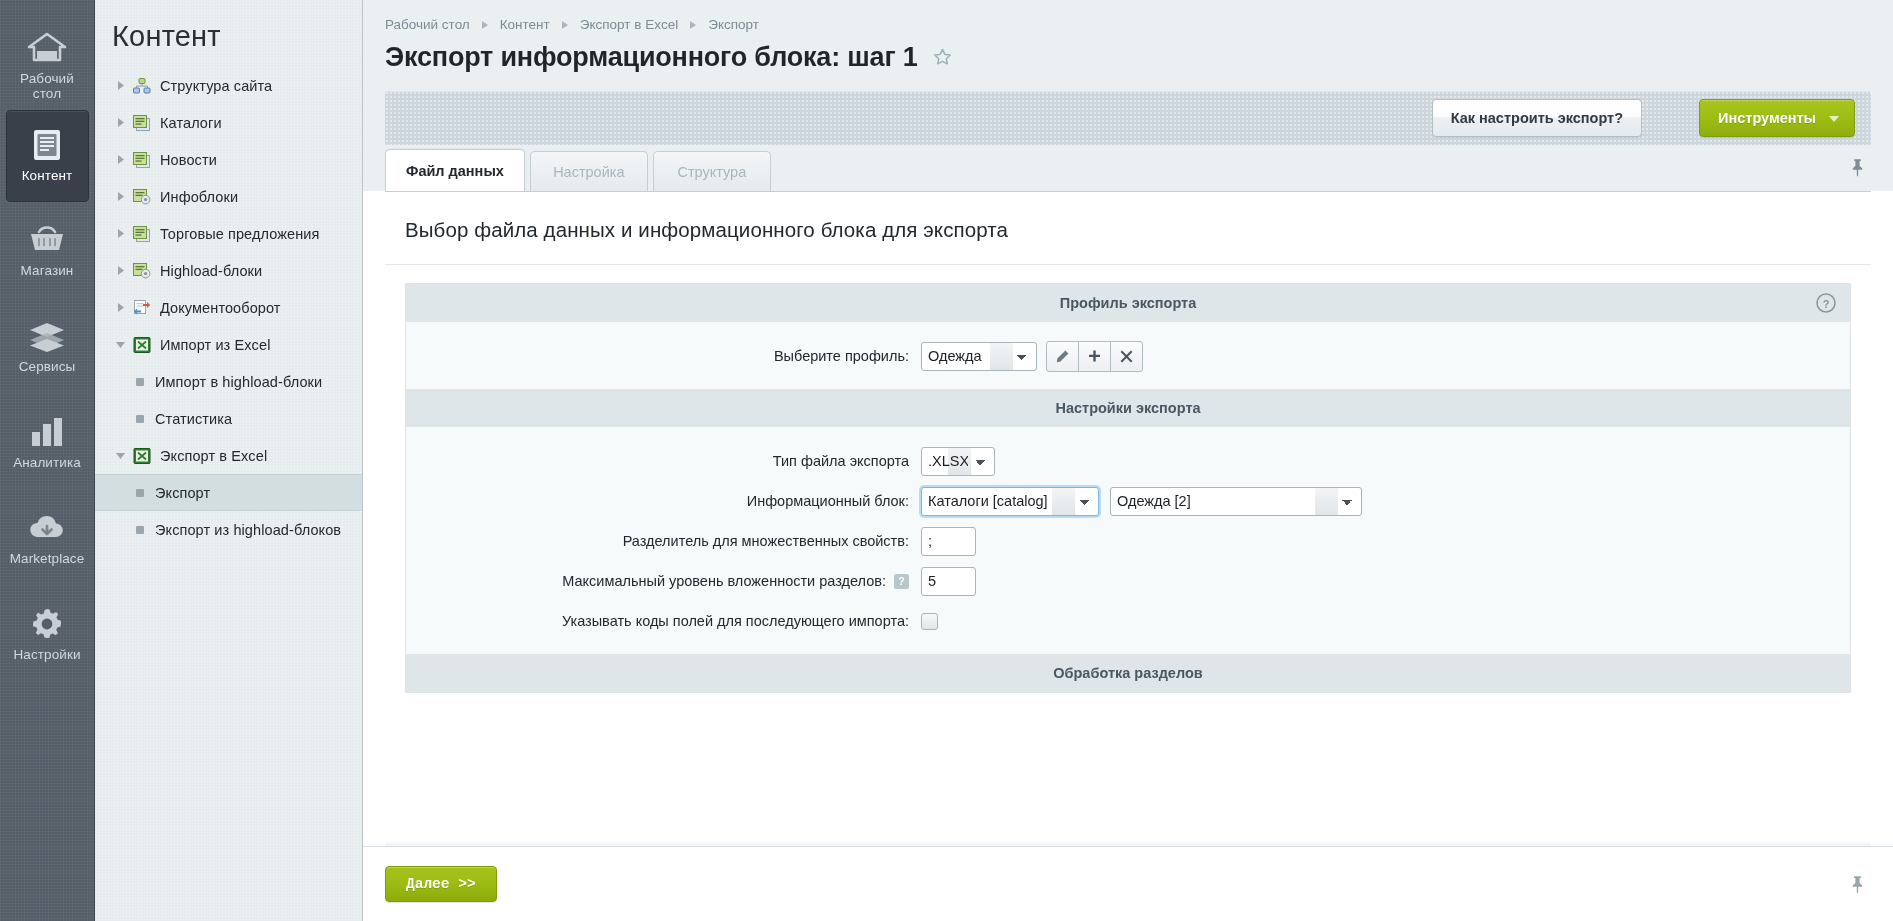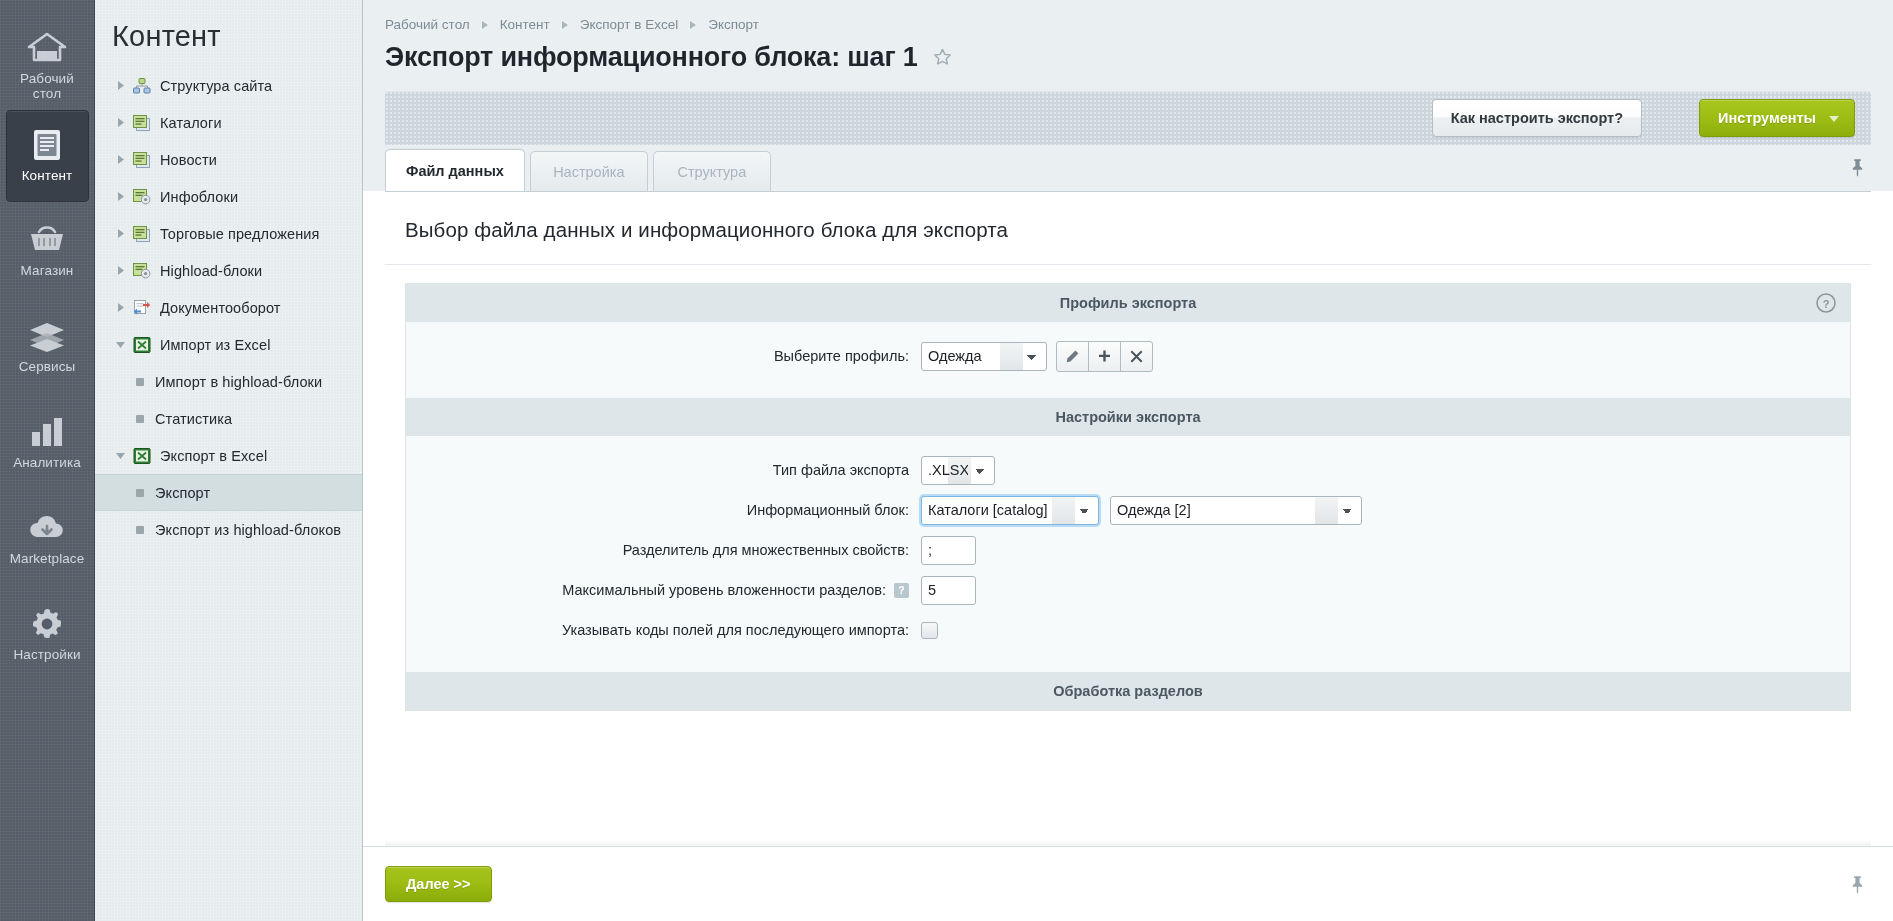--- a/index.html
+++ b/index.html
@@ -237,21 +237,21 @@
     background: #dfe6e9;
     height: 38px;
     display: flex; align-items: center; justify-content: center;
     font-size: 14.5px; font-weight: bold; color: #4b5862;
     position: relative;
   }
   .help-ico {
     position: absolute; right: 13px; top: 50%; margin-top: -11px;
     cursor: pointer;
   }
-  .rows { padding: 14px 0 22px 0; }
+  .rows { padding: 14px 0 13px 0; }
   .frow {
     display: flex; align-items: center;
     min-height: 40px;
     padding: 0 0 0 0;
   }
   .flabel {
     width: 515px; min-width: 515px;
     text-align: right;
     padding-right: 12px;
     font-size: 14.5px; color: #22282d;
@@ -315,20 +315,21 @@
   }
 
   
   .footer {
     height: 75px; min-height: 75px;
     background: #ffffff;
     border-top: 1px solid #d7dfe3;
     display: flex; align-items: center;
     padding-left: 22px;
     position: relative;
+    font-family: Liberation Mono, monospace;
   }
   .btn-next {
     height: 36px; padding: 0 20px;
     background: linear-gradient(to bottom, #a6c31d 0%, #9cbc13 50%, #8bab09 100%);
     border: 1px solid #7e9b08;
     border-radius: 4px;
     color: #ffffff; font-size: 14.5px; font-weight: bold;
     display: inline-flex; align-items: center;
     cursor: pointer;
     text-shadow: 0 1px 0 rgba(0,0,0,.15);
@@ -662,21 +663,21 @@
               <circle cx="11" cy="11" r="9" fill="none" stroke="#8a969e" stroke-width="1.5"></circle>
               <text x="11" y="15.6" text-anchor="middle" font-family="Liberation Sans, sans-serif" font-size="11" fill="#8a969e">?</text>
             </svg>
           </span>
         </div>
 
         <div class="rows">
           <div class="frow">
             <div class="flabel">Выберите профиль:</div>
             <div class="fctl">
-              <select class="sel" style="width:126px">
+              <select class="sel" style="width:116px">
                 <option>Одежда</option>
               </select>
               <div class="icobtn-group">
                 <div class="icobtn">
                   <svg width="15" height="15" viewBox="0 0 15 15" aria-hidden="true">
                     <path d="M10.4 1.6l3.0 3.0-8.0 8.0-3.6.6.6-3.6z" fill="#6d7a83"></path>
                   </svg>
                 </div>
                 <div class="icobtn">
                   <svg width="15" height="15" viewBox="0 0 15 15" aria-hidden="true">

